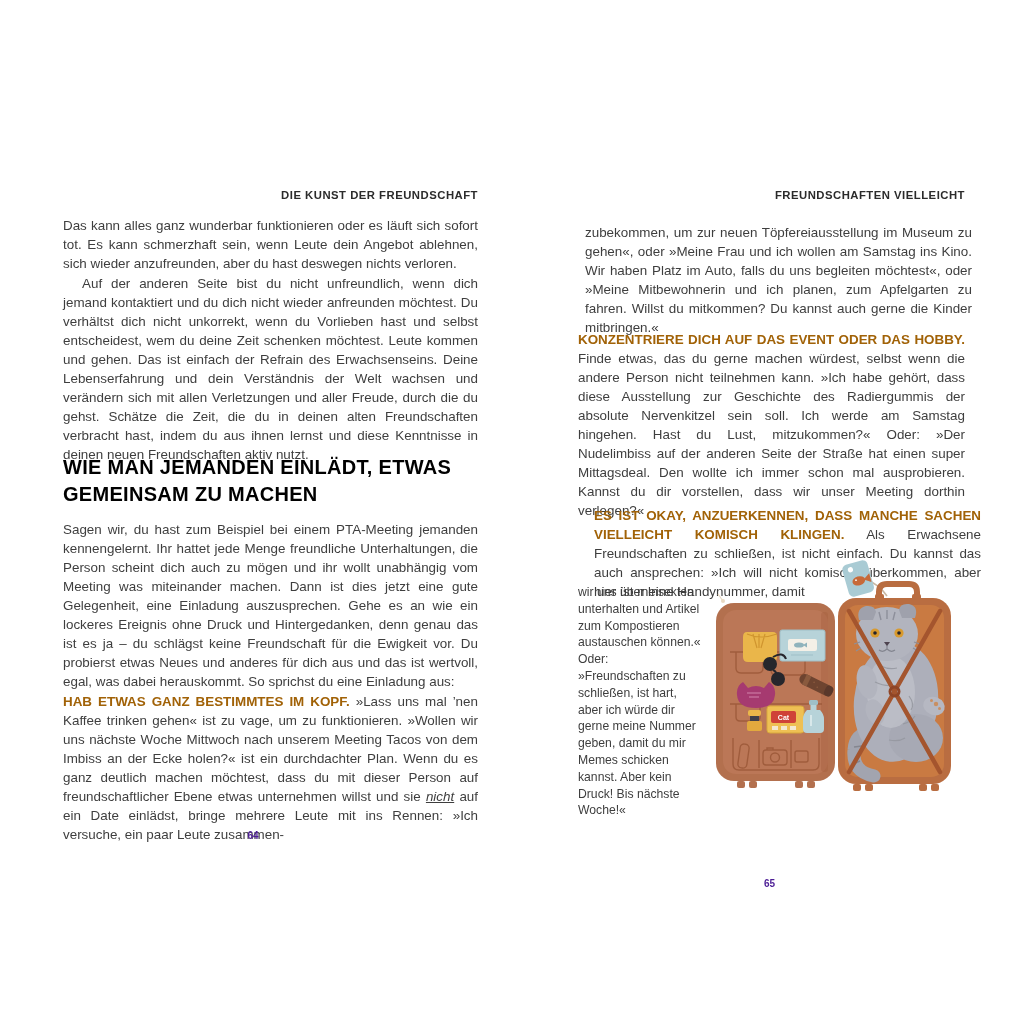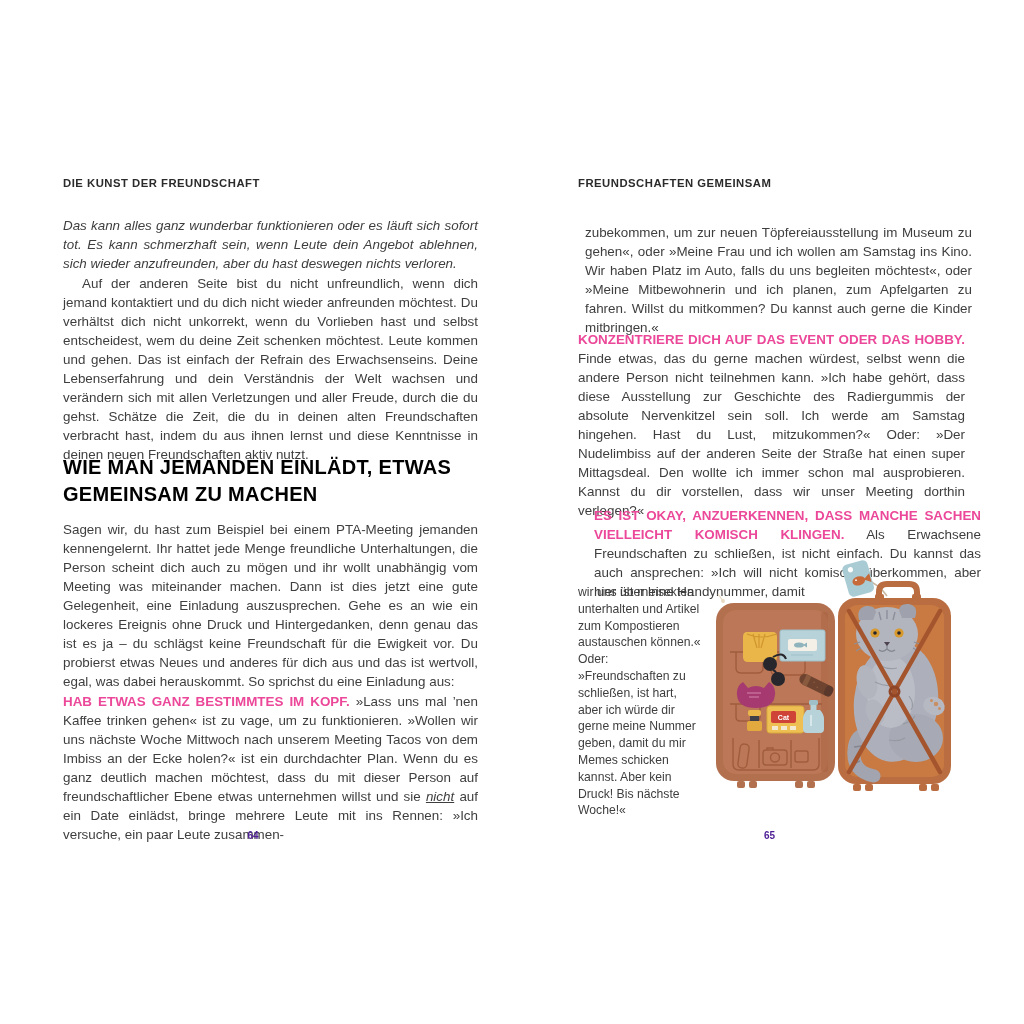--- a/index.html
+++ b/index.html
@@ -5,58 +5,58 @@
   html,body{margin:0;padding:0;}
   body{
     width:1024px;height:1024px;position:relative;background:#ffffff;
     font-family:"Liberation Sans", sans-serif;color:#3e3e3e;overflow:hidden;
   }
   .page{position:absolute;top:177px;}
   .page-left{left:63px;width:415px;}
   .page-right{left:578px;width:387px;}
   .block{position:absolute;left:0;width:100%;}
   .running-header{
-    text-align:left;font-size:11.3px;font-weight:bold;letter-spacing:0.5px;
-    color:#2b2b2b;top:0;
+    text-align:right;font-size:11.3px;font-weight:bold;letter-spacing:0.5px;
+    color:#2b2b2b;top:12px;
   }
   .txt{
     font-size:13.4px;line-height:19px;text-align:justify;hyphens:auto;
   }
   .indent{text-indent:19px;}
-  .lead{font-weight:bold;color:#ec4899;}
+  .lead{font-weight:bold;color:#a16207;}
   .section-heading{
     font-size:20px;line-height:27px;font-weight:bold;color:#000000;
     letter-spacing:0.3px;text-align:left;
   }
   .wrap-col{
     font-size:12.2px;line-height:16.8px;text-align:left;width:124px;hyphens:auto;
   }
   .pagenum{
     position:absolute;text-align:center;font-size:10px;font-weight:bold;color:#4c1d95;
   }
   .pagenum-left{left:63px;width:380px;top:830px;}
-  .pagenum-right{left:578px;width:383px;top:830px;}
+  .pagenum-right{left:578px;width:383px;top:878px;}
   .illu{position:absolute;left:703px;top:554px;width:278px;height:272px;}
   .italic{font-style:italic;text-decoration:underline;}
 </style>
 </head>
 <body>
 
 <section class="page page-left">
   <header class="block running-header">DIE KUNST DER FREUNDSCHAFT</header>
-  <p class="block txt" style="top:39px;margin:0;font-style:italic;">Das kann alles ganz wunderbar funktionieren oder es läuft sich sofort tot. Es kann schmerzhaft sein, wenn Leute dein Angebot ablehnen, sich wieder anzufreunden, aber du hast deswegen nichts verloren.</p>
+  <p class="block txt" style="top:39px;margin:0;">Das kann alles ganz wunderbar funktionieren oder es läuft sich sofort tot. Es kann schmerzhaft sein, wenn Leute dein Angebot ablehnen, sich wieder anzufreunden, aber du hast deswegen nichts verloren.</p>
   <p class="block txt indent" style="top:97px;margin:0;">Auf der anderen Seite bist du nicht unfreundlich, wenn dich jemand kontaktiert und du dich nicht wieder anfreunden möchtest. Du verhältst dich nicht unkorrekt, wenn du Vorlieben hast und selbst entscheidest, wem du deine Zeit schenken möchtest. Leute kommen und gehen. Das ist einfach der Refrain des Erwachsenseins. Deine Lebenserfahrung und dein Verständnis der Welt wachsen und verändern sich mit allen Verletzungen und aller Freude, durch die du gehst. Schätze die Zeit, die du in deinen alten Freundschaften verbracht hast, indem du aus ihnen lernst und diese Kenntnisse in deinen neuen Freundschaften aktiv nutzt.</p>
   <h2 class="block section-heading" style="top:277px;margin:0;">WIE MAN JEMANDEN EINLÄDT, ETWAS GEMEINSAM ZU MACHEN</h2>
   <p class="block txt" style="top:343px;margin:0;">Sagen wir, du hast zum Beispiel bei einem PTA-Meeting jemanden kennengelernt. Ihr hattet jede Menge freundliche Unterhaltungen, die Person scheint dich auch zu mögen und ihr wollt unabhängig vom Meeting was miteinander machen. Dann ist dies jetzt eine gute Gelegenheit, eine Einladung auszusprechen. Gehe es an wie ein lockeres Ereignis ohne Druck und Hintergedanken, denn genau das ist es ja – du schlägst keine Freundschaft für die Ewigkeit vor. Du probierst etwas Neues und anderes für dich aus und das ist wertvoll, egal, was dabei herauskommt. So sprichst du eine Einladung aus:</p>
   <p class="block txt" style="top:515px;margin:0;"><span class="lead">HAB ETWAS GANZ BESTIMMTES IM KOPF.</span> <span>»Lass uns mal ’nen Kaffee trinken gehen« ist zu vage, um zu funktionieren. »Wollen wir uns nächste Woche Mittwoch nach unserem Meeting Tacos von dem Imbiss an der Ecke holen?« ist ein durchdachter Plan. Wenn du es ganz deutlich machen möchtest, dass du mit dieser Person auf freundschaftlicher Ebene etwas unternehmen willst und sie</span> <span class="italic">nicht</span> <span>auf ein Date einlädst, bringe mehrere Leute mit ins Rennen: »Ich versuche, ein paar Leute zusammen-</span></p>
 </section>
 <div class="pagenum pagenum-left">64</div>
 
 <section class="page page-right">
-  <header class="block running-header">FREUNDSCHAFTEN GEMEINSAM</header>
+  <header class="block running-header">FREUNDSCHAFTEN VIELLEICHT</header>
   <p class="block txt" style="top:39px;margin:7px;">zubekommen, um zur neuen Töpfereiausstellung im Museum zu gehen«, oder »Meine Frau und ich wollen am Samstag ins Kino. Wir haben Platz im Auto, falls du uns begleiten möchtest«, oder »Meine Mitbewohnerin und ich planen, zum Apfelgarten zu fahren. Willst du mitkommen? Du kannst auch gerne die Kinder mitbringen.«</p>
   <p class="block txt" style="top:153px;margin:0;"><span class="lead">KONZENTRIERE DICH AUF DAS EVENT ODER DAS HOBBY.</span> <span>Finde etwas, das du gerne machen würdest, selbst wenn die andere Person nicht teilnehmen kann. »Ich habe gehört, dass diese Ausstellung zur Geschichte des Radiergummis der absolute Nervenkitzel sein soll. Ich werde am Samstag hingehen. Hast du Lust, mitzukommen?« Oder: »Der Nudelimbiss auf der anderen Seite der Straße hat einen super Mittagsdeal. Den wollte ich immer schon mal ausprobieren. Kannst du dir vorstellen, dass wir unser Meeting dorthin verlegen?«</span></p>
   <p class="block txt" style="top:313px;margin:16px;"><span class="lead">ES IST OKAY, ANZUERKENNEN, DASS MANCHE SACHEN VIELLEICHT KOMISCH KLINGEN.</span> <span>Als Erwachsene Freundschaften zu schließen, ist nicht einfach. Du kannst das auch ansprechen: »Ich will nicht komisch rüberkommen, aber hier ist meine Handynummer, damit</span></p>
   <p class="block wrap-col" style="top:407px;margin:0;">wir uns über Insekten unterhalten und Artikel zum Kompostieren austauschen können.« Oder: »Freundschaften zu schließen, ist hart, aber ich würde dir gerne meine Nummer geben, damit du mir Memes schicken kannst. Aber kein Druck! Bis nächste Woche!«</p>
 </section>
 <div class="pagenum pagenum-right">65</div>
 
 <div class="illu">
 <svg viewBox="0 0 278 272" width="278" height="272" xmlns="http://www.w3.org/2000/svg">
 

